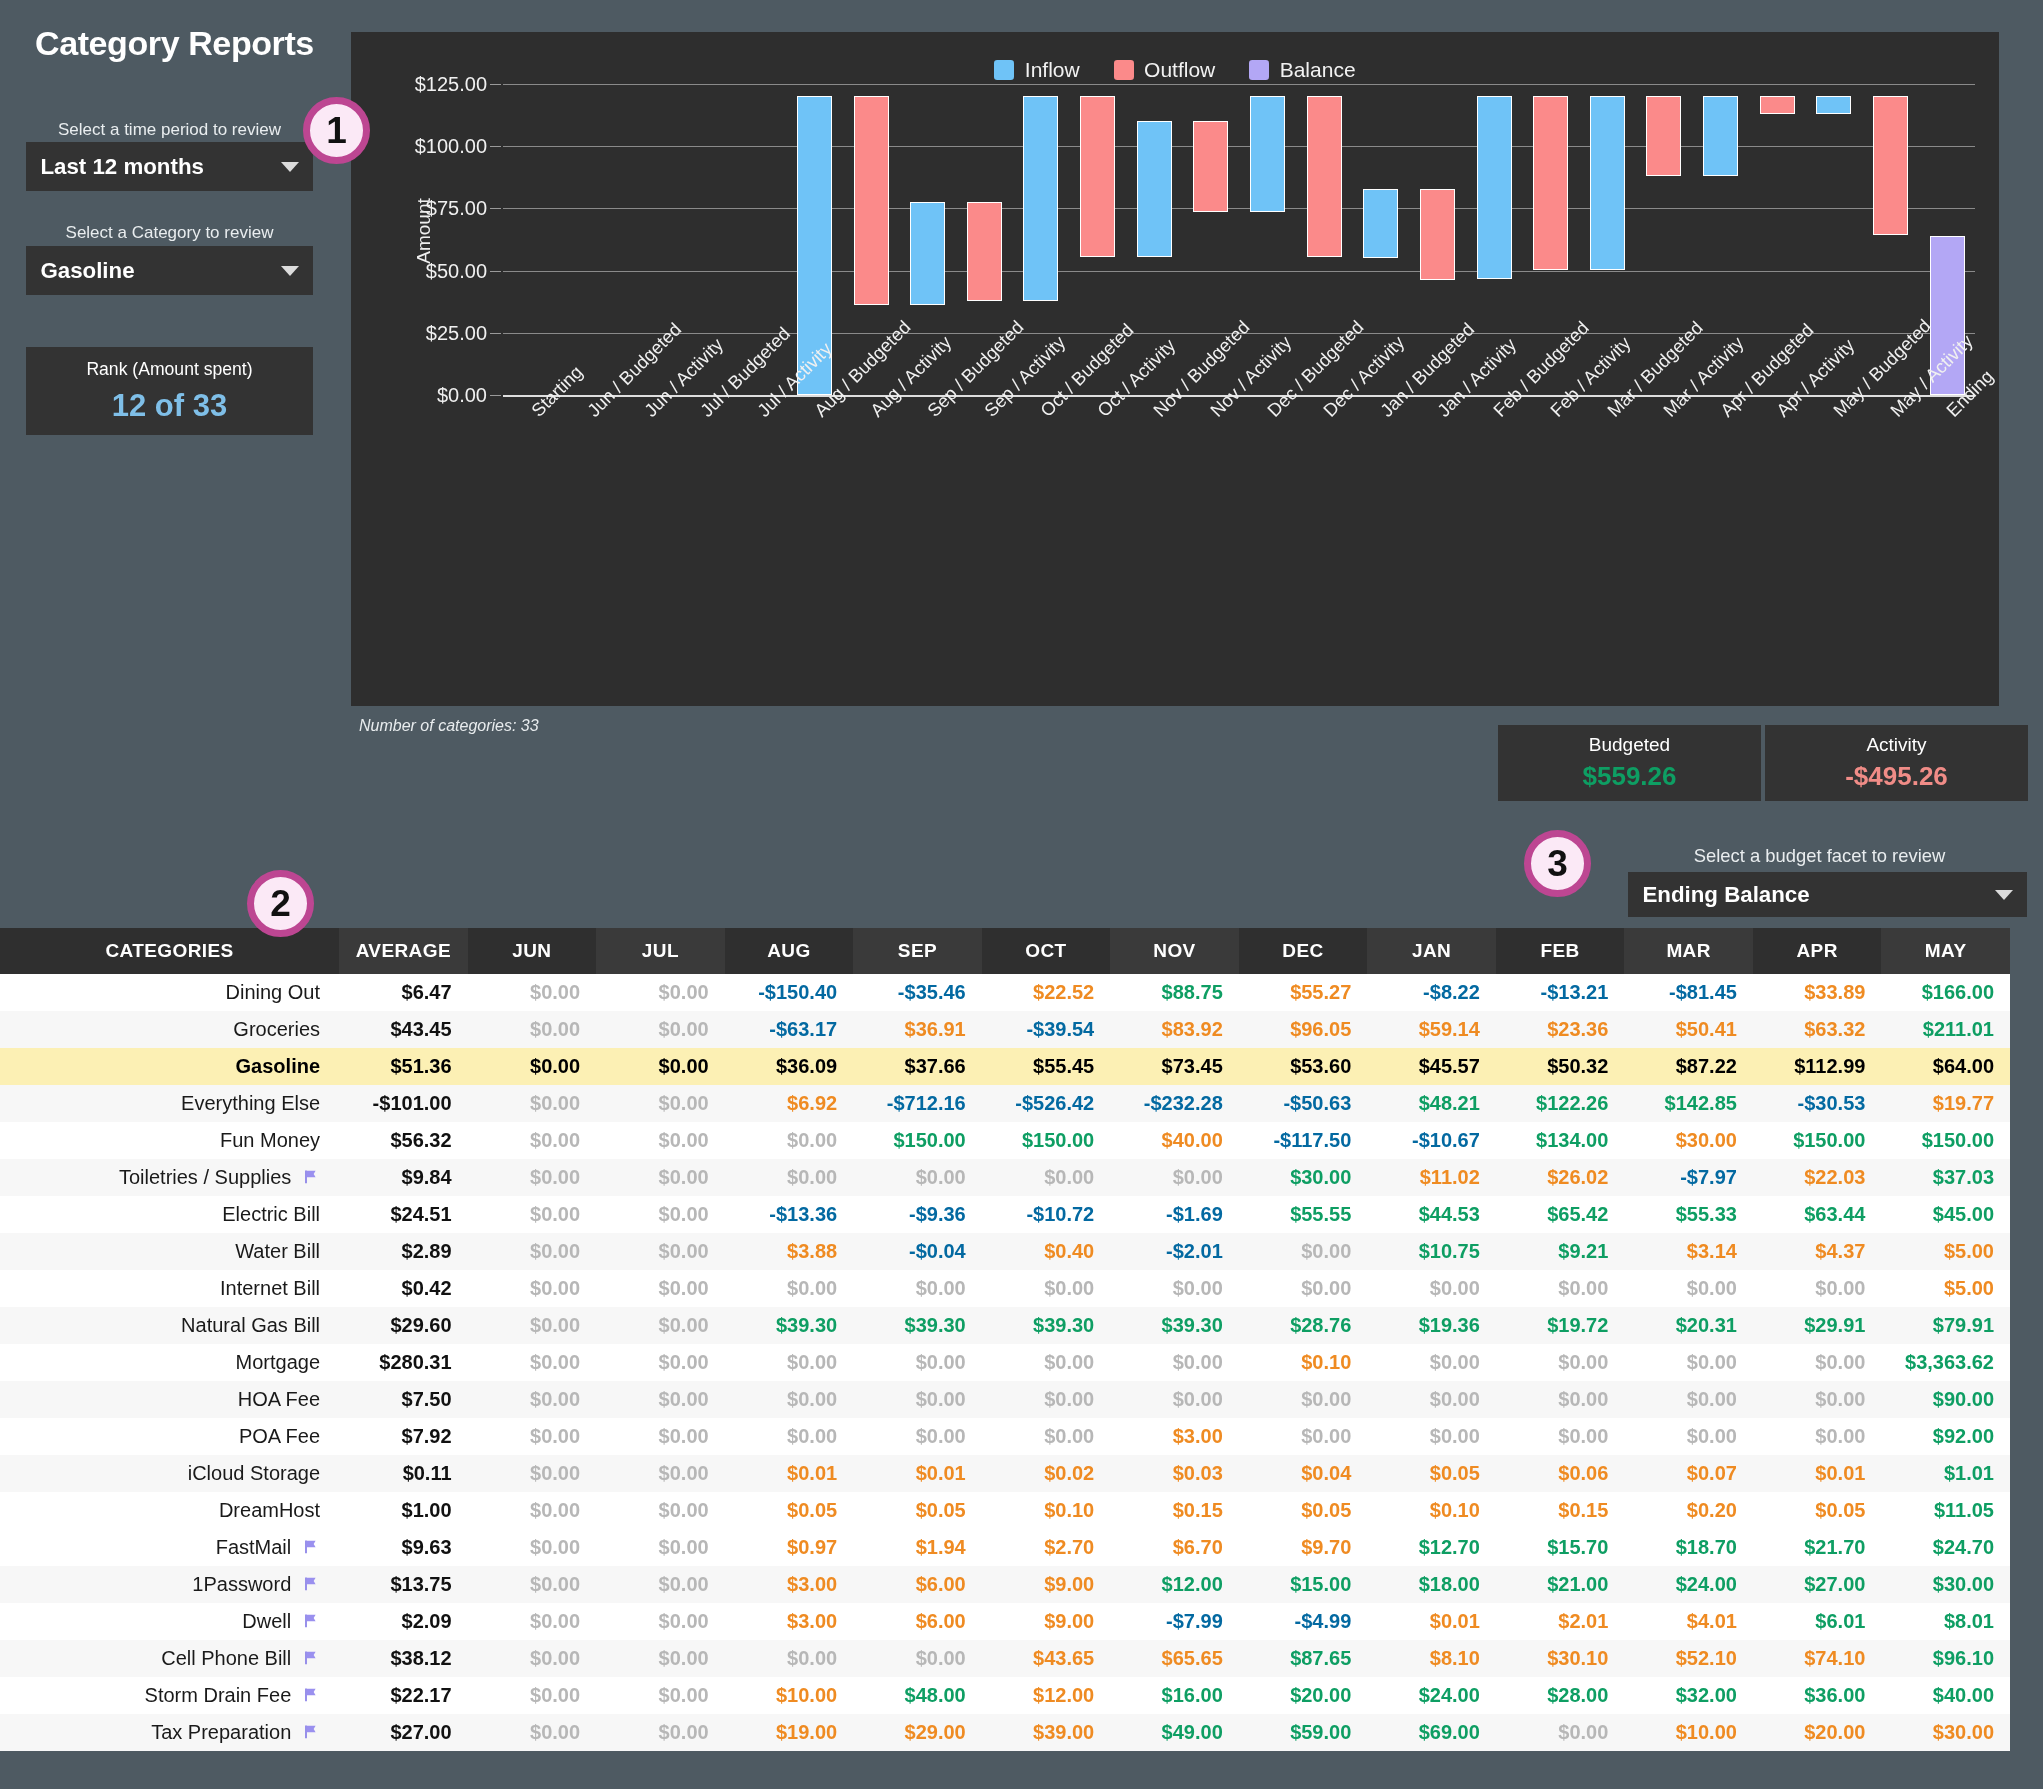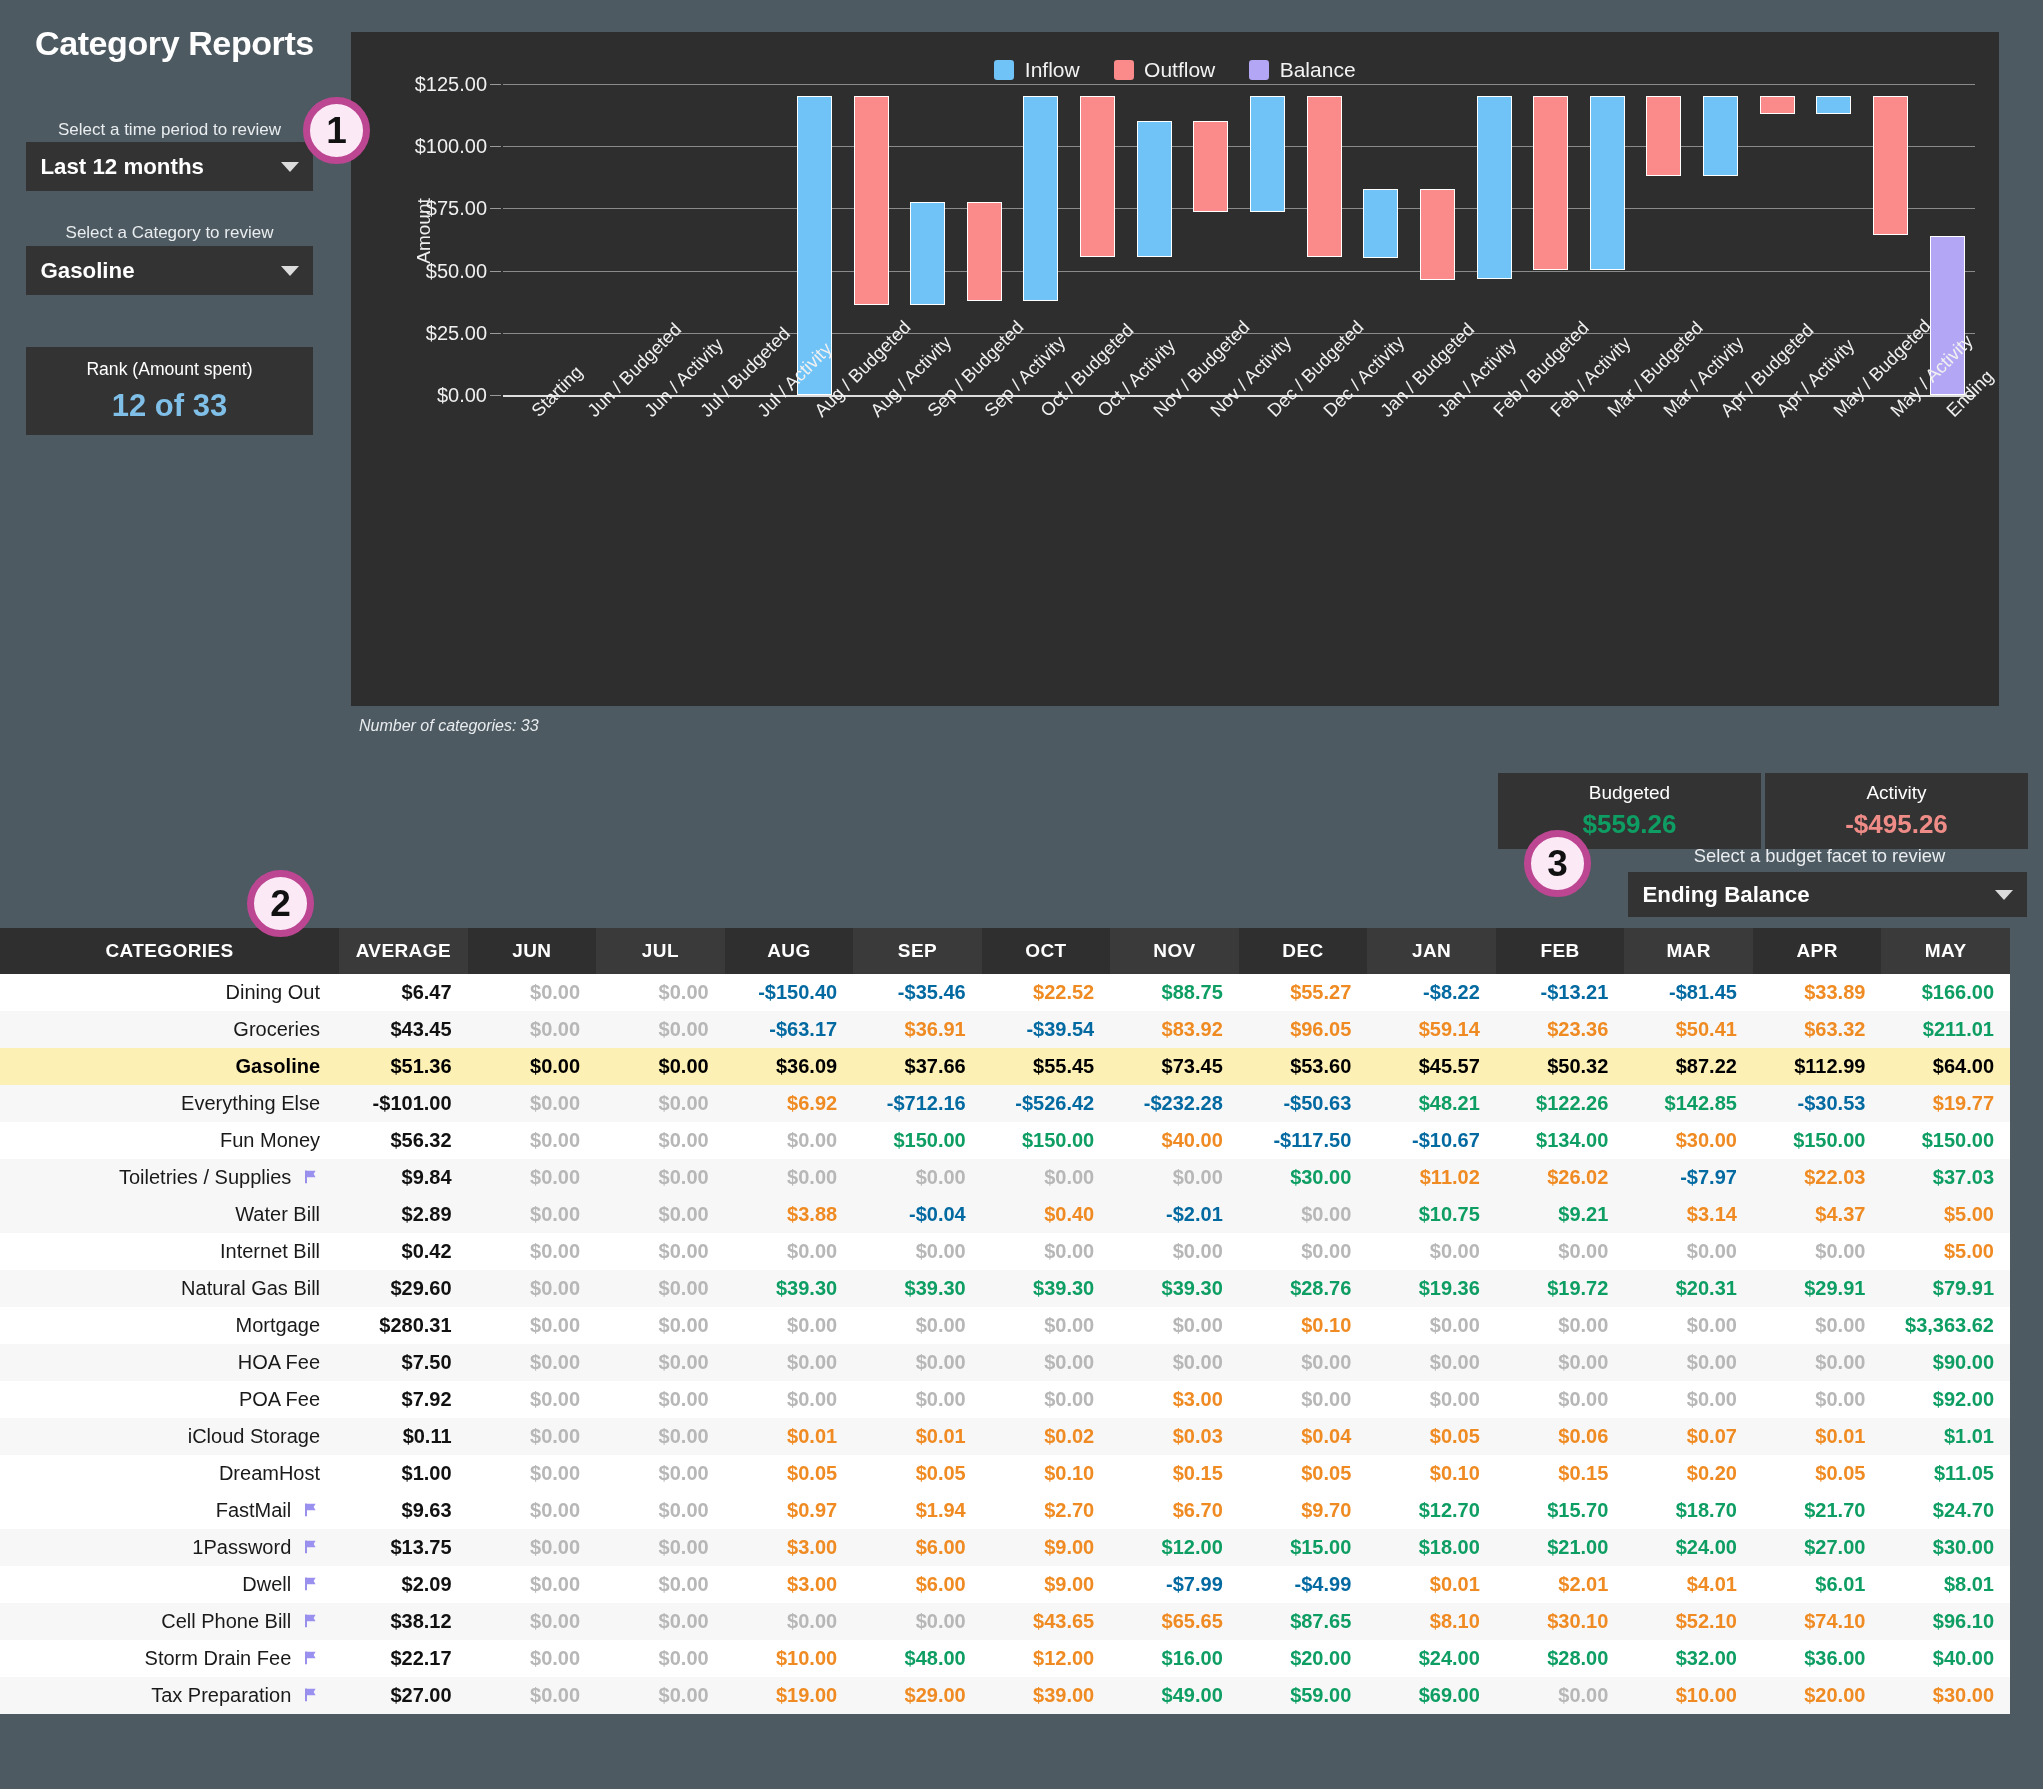--- a/index.html
+++ b/index.html
@@ -116,21 +116,21 @@
 
   #num-categories {
     position: absolute; left: 359px; top: 717px;
     font-size: 16px; color: #e8ecee; font-style: italic;
   }
 
   .summary-box {
     position: absolute; top: 725px; width: 263px; height: 76px;
     background: #333333;
     display: flex; flex-direction: column;
-    align-items: center; justify-content: center; gap: 4.8px; margin-top: 48px;
+    align-items: center; justify-content: center; gap: 4.8px;
   }
   .summary-box .sb-title { font-size: 19px; color: #ffffff; }
   .summary-box .sb-value { font-size: 26px; font-weight: bold; }
   #budgeted-box { left: 1498px; }
   #activity-box { left: 1765px; }
 
   
   #facet-label {
     position: absolute; left: 1628px; top: 845px;
     width: 383px; text-align: center;
@@ -469,20 +469,36 @@
           <td class="v-zero">$0.00</td>
           <td class="v-zero">$0.00</td>
           <td class="v-zero">$0.00</td>
           <td class="v-high">$30.00</td>
           <td class="v-low">$11.02</td>
           <td class="v-low">$26.02</td>
           <td class="v-neg">-$7.97</td>
           <td class="v-low">$22.03</td>
           <td class="v-high">$37.03</td>
         </tr>
+        <tr class="odd">
+          <td class="cat-cell"><span>Electric Bill</span></td>
+          <td class="v-dark">$24.51</td>
+          <td class="v-zero">$0.00</td>
+          <td class="v-zero">$0.00</td>
+          <td class="v-neg">-$13.36</td>
+          <td class="v-neg">-$9.36</td>
+          <td class="v-neg">-$10.72</td>
+          <td class="v-neg">-$1.69</td>
+          <td class="v-high">$55.55</td>
+          <td class="v-high">$44.53</td>
+          <td class="v-high">$65.42</td>
+          <td class="v-high">$55.33</td>
+          <td class="v-high">$63.44</td>
+          <td class="v-high">$45.00</td>
+        </tr>
         <tr class="even">
           <td class="cat-cell"><span>Water Bill</span></td>
           <td class="v-dark">$2.89</td>
           <td class="v-zero">$0.00</td>
           <td class="v-zero">$0.00</td>
           <td class="v-low">$3.88</td>
           <td class="v-neg">-$0.04</td>
           <td class="v-low">$0.40</td>
           <td class="v-neg">-$2.01</td>
           <td class="v-zero">$0.00</td>

